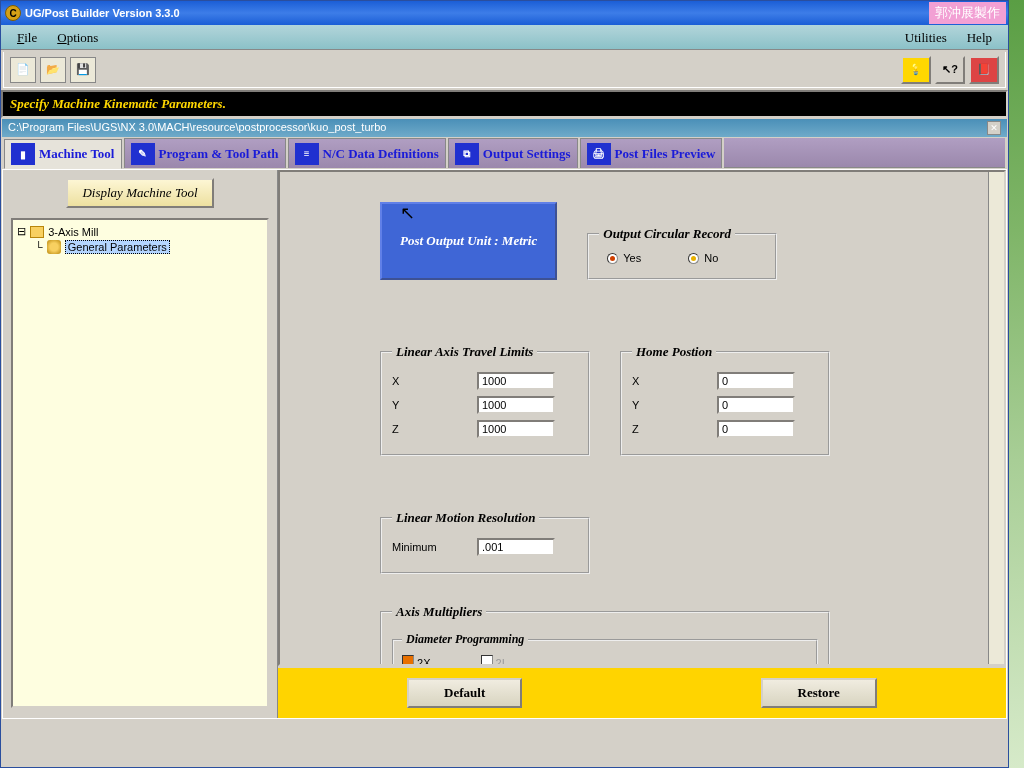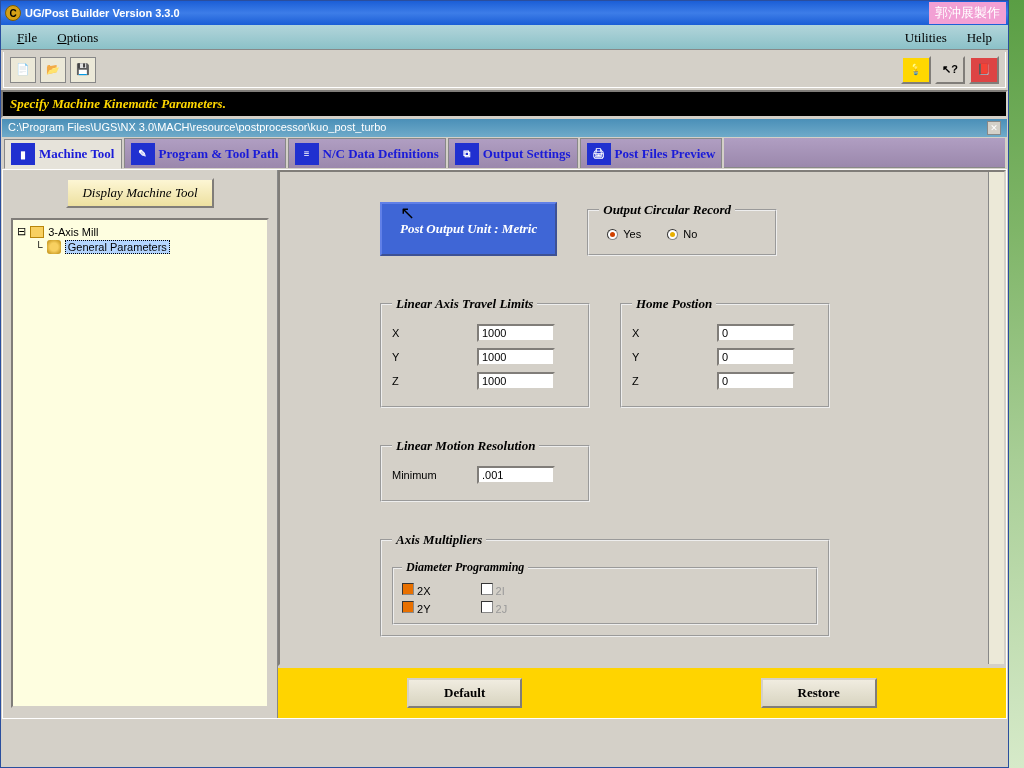--- a/index.html
+++ b/index.html
@@ -254,31 +254,32 @@
   padding: 10px 18px;
   font-family: "Times New Roman", serif;
   font-weight: bold;
   font-style: italic;
   font-size: 13px;
   cursor: pointer;
 }
 .fieldset {
   border: 2px groove #eee;
   padding: 6px 10px 10px;
+  margin-top: 24px;
 }
 .legend {
   font-family: "Times New Roman", serif;
   font-style: italic;
   font-weight: bold;
   font-size: 13px;
   padding: 0 4px;
 }
 .radio-row {
   display: flex;
-  gap: 26px;
+  gap: 47px;
   padding: 4px 8px;
 }
 .radio-row label { display: flex; align-items: center; gap: 5px; }
 .radio-dot {
   width: 11px; height: 11px;
   border-radius: 50%;
   background: #fff;
   border: 1px inset #888;
   display: inline-flex; align-items: center; justify-content: center;
 }

